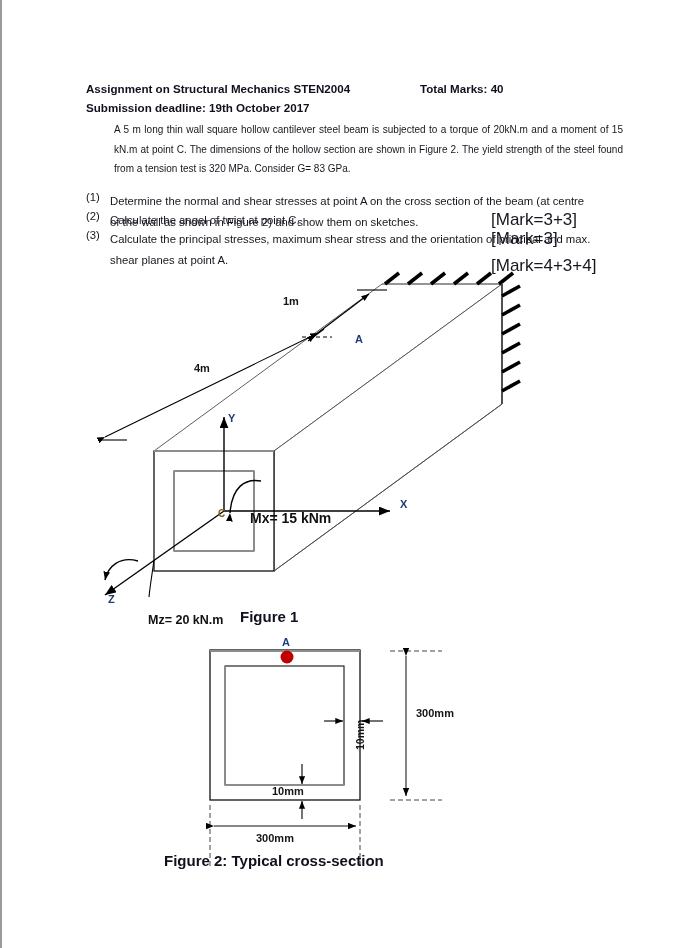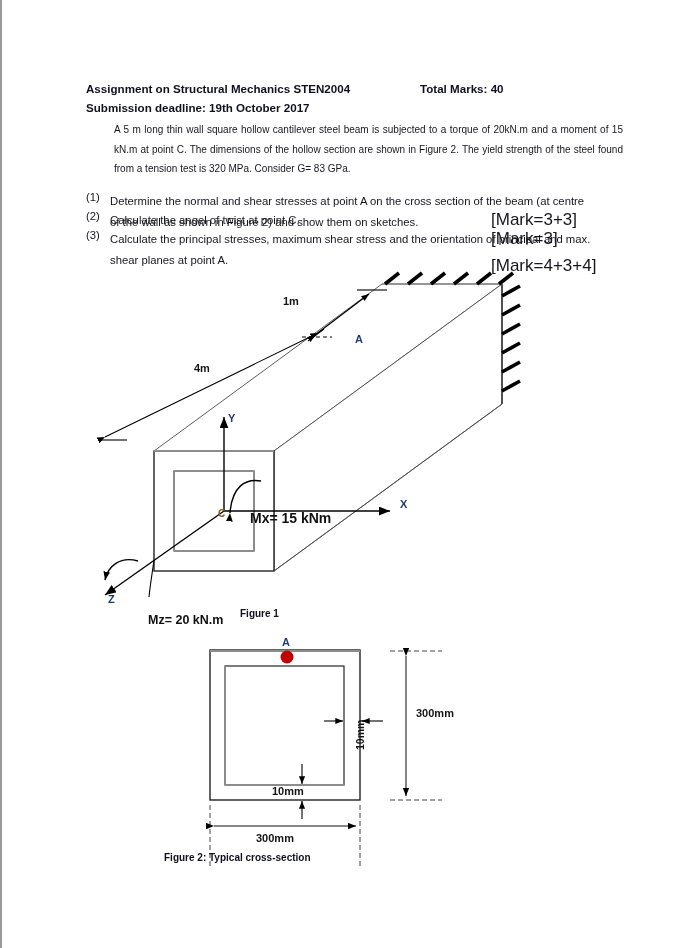--- a/index.html
+++ b/index.html
@@ -47,21 +47,21 @@
   }
   .mark {
     position: absolute;
     font-size: 17px;
     color: #16161e;
     white-space: pre;
   }
   .fig-cap {
     position: absolute;
     font-weight: bold;
-    font-size: 10px;
+    font-size: 15px;
     color: #10101e;
     white-space: pre;
   }
   .diag {
     position: absolute;
     left: 0;
     top: 0;
   }
   .lbl {
     position: absolute;

